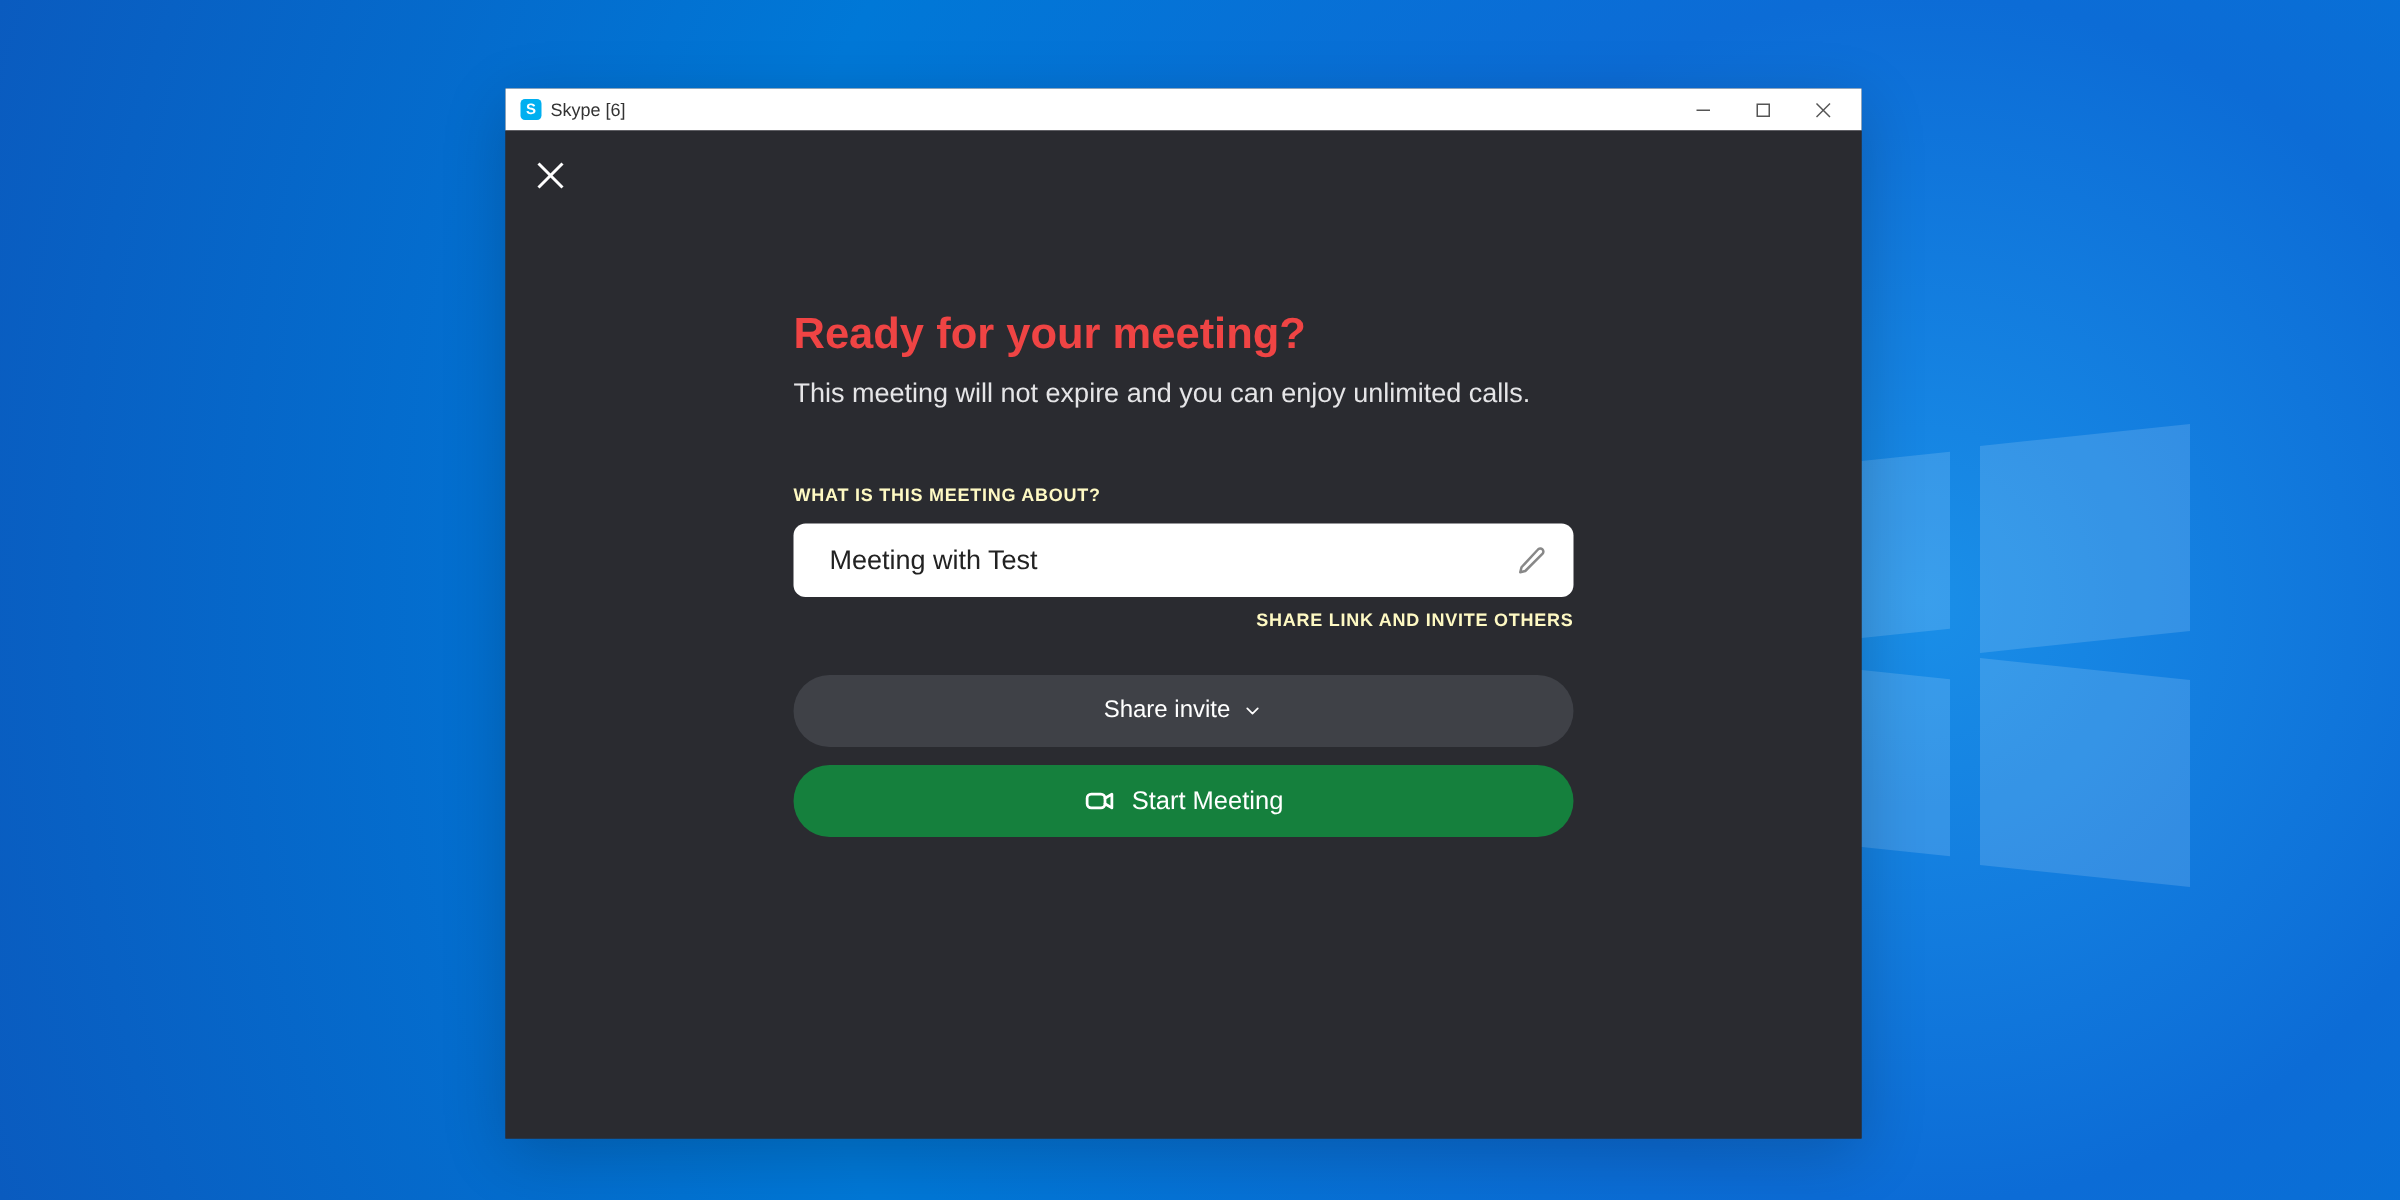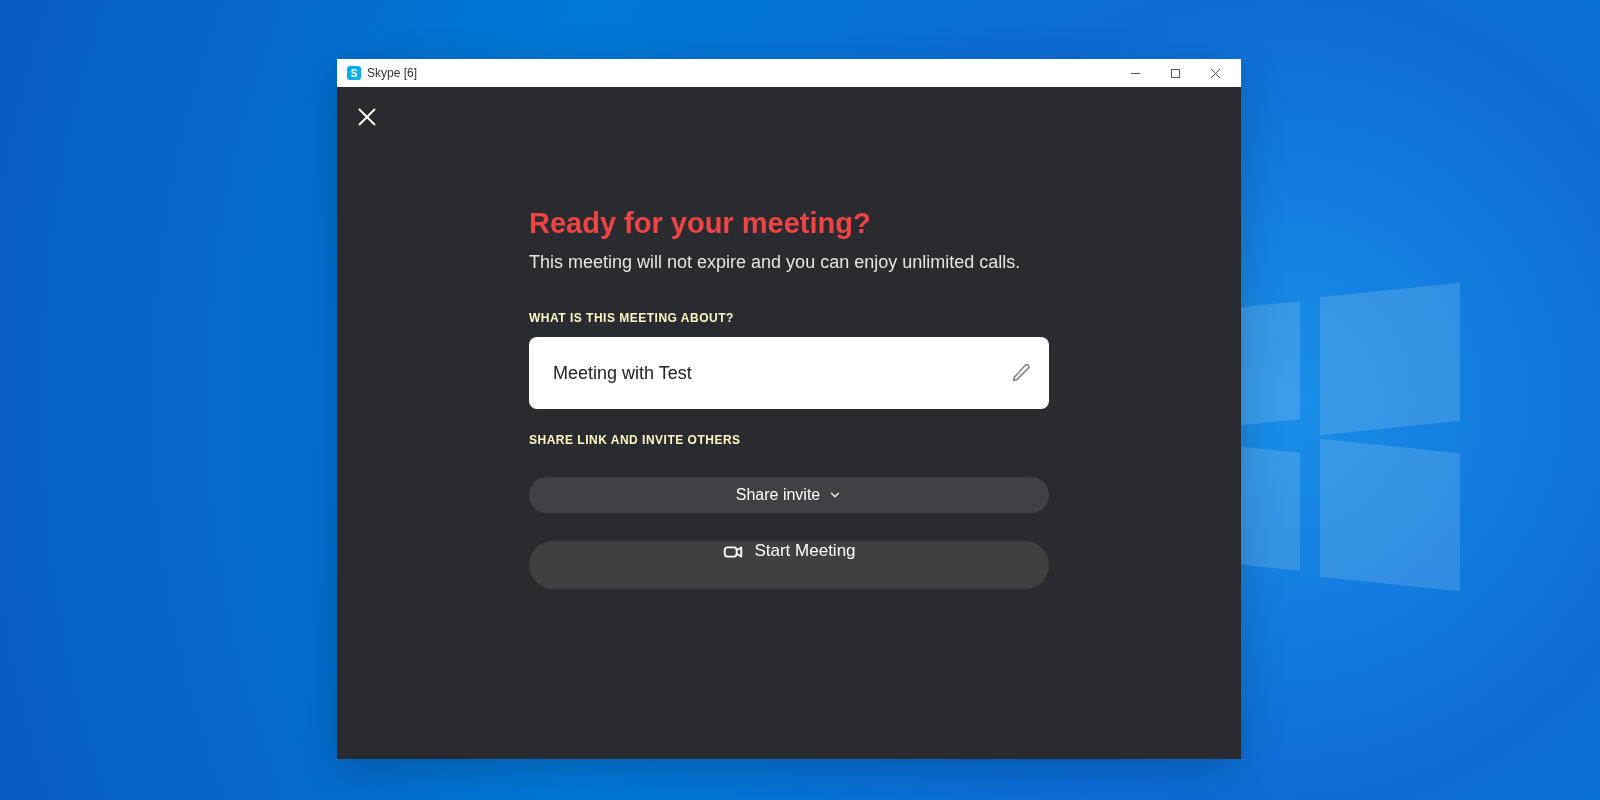--- a/index.html
+++ b/index.html
@@ -75,34 +75,34 @@
   .heading {
     font-size: 29px;
     font-weight: 700;
     margin-bottom: 12px;
     color: #ef4444;
   }
   .subtext {
     font-size: 18px;
     font-weight: 400;
     color: #e5e5e7;
-    margin-bottom: 38px;
+    margin-bottom: 50px;
   }
   .label {
     font-size: 12px;
     letter-spacing: 0.5px;
     font-weight: 600;
     color: #fef9c3;
     margin-bottom: 12px;
   }
-  .label2 { margin-top: 24px; }
+  .label2 { margin-top: 8px; text-align: right; }
   .topic-row {
     background: #fff;
     border-radius: 8px;
-    height: 72px;
+    height: 49px;
     display: flex;
     align-items: center;
     padding: 0 18px 0 24px;
     color: #222;
     font-size: 18px;
   }
   .topic-row .topic-text { flex: 1; }
   .topic-row .pencil {
     width: 20px; height: 20px;
     color: #888;
@@ -116,37 +116,38 @@
     padding: 0 14px;
     color: #eee;
     font-size: 15px;
     margin-top: 4px;
   }
   .link-row .link-icon { width: 20px; height: 20px; margin-right: 8px; }
   .link-row .link-text { flex: 1; text-align: center; }
   .link-row .copy-icon { width: 20px; height: 20px; }
   .share-btn {
     margin-top: 30px;
-    height: 36px;
+    height: 48px;
     border-radius: 24px;
     background: #3f4147;
     display: flex;
     align-items: center;
     justify-content: center;
     color: #fff;
     font-size: 16px;
     cursor: pointer;
     gap: 8px;
   }
   .start-btn {
-    margin-top: 28px;
+    margin-top: 12px;
     height: 48px;
     border-radius: 24px;
-    background: #404040;
-    display: flex;
+    background: #15803d;
+    display: flex;
+    align-items: center;
     justify-content: center;
     color: #fff;
     font-size: 17px;
     font-weight: 500;
     cursor: pointer;
     gap: 10px;
   }
   svg { display: block; }
 </style>
 </head>

